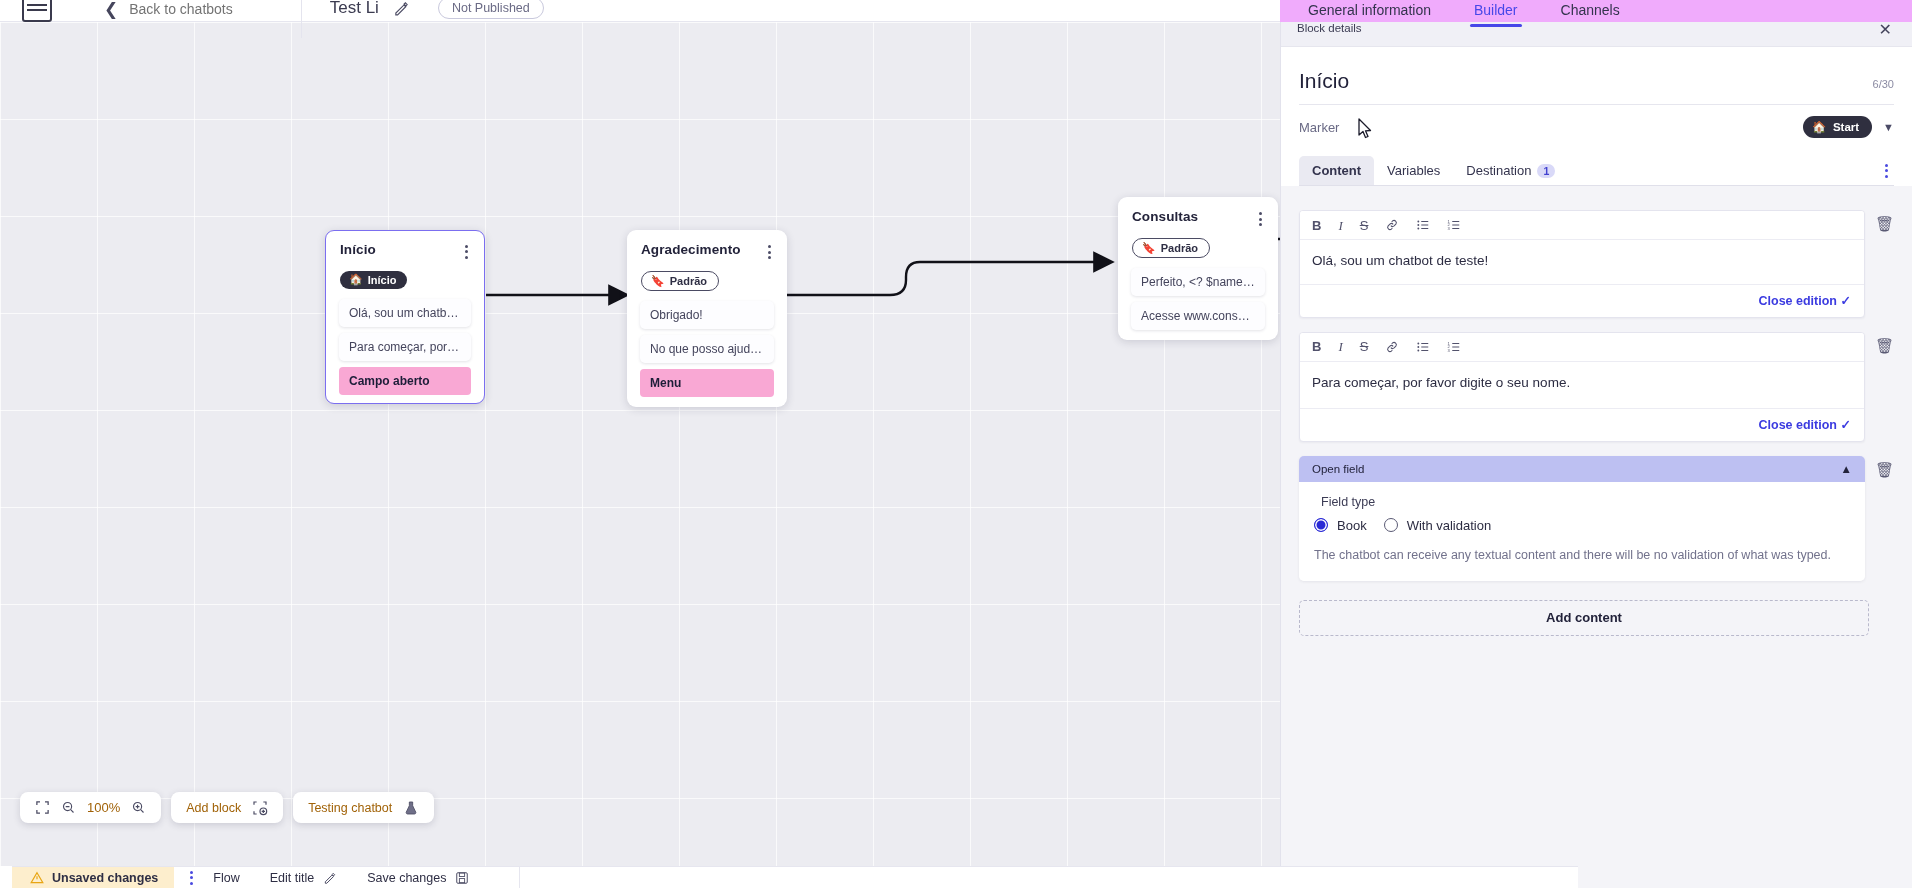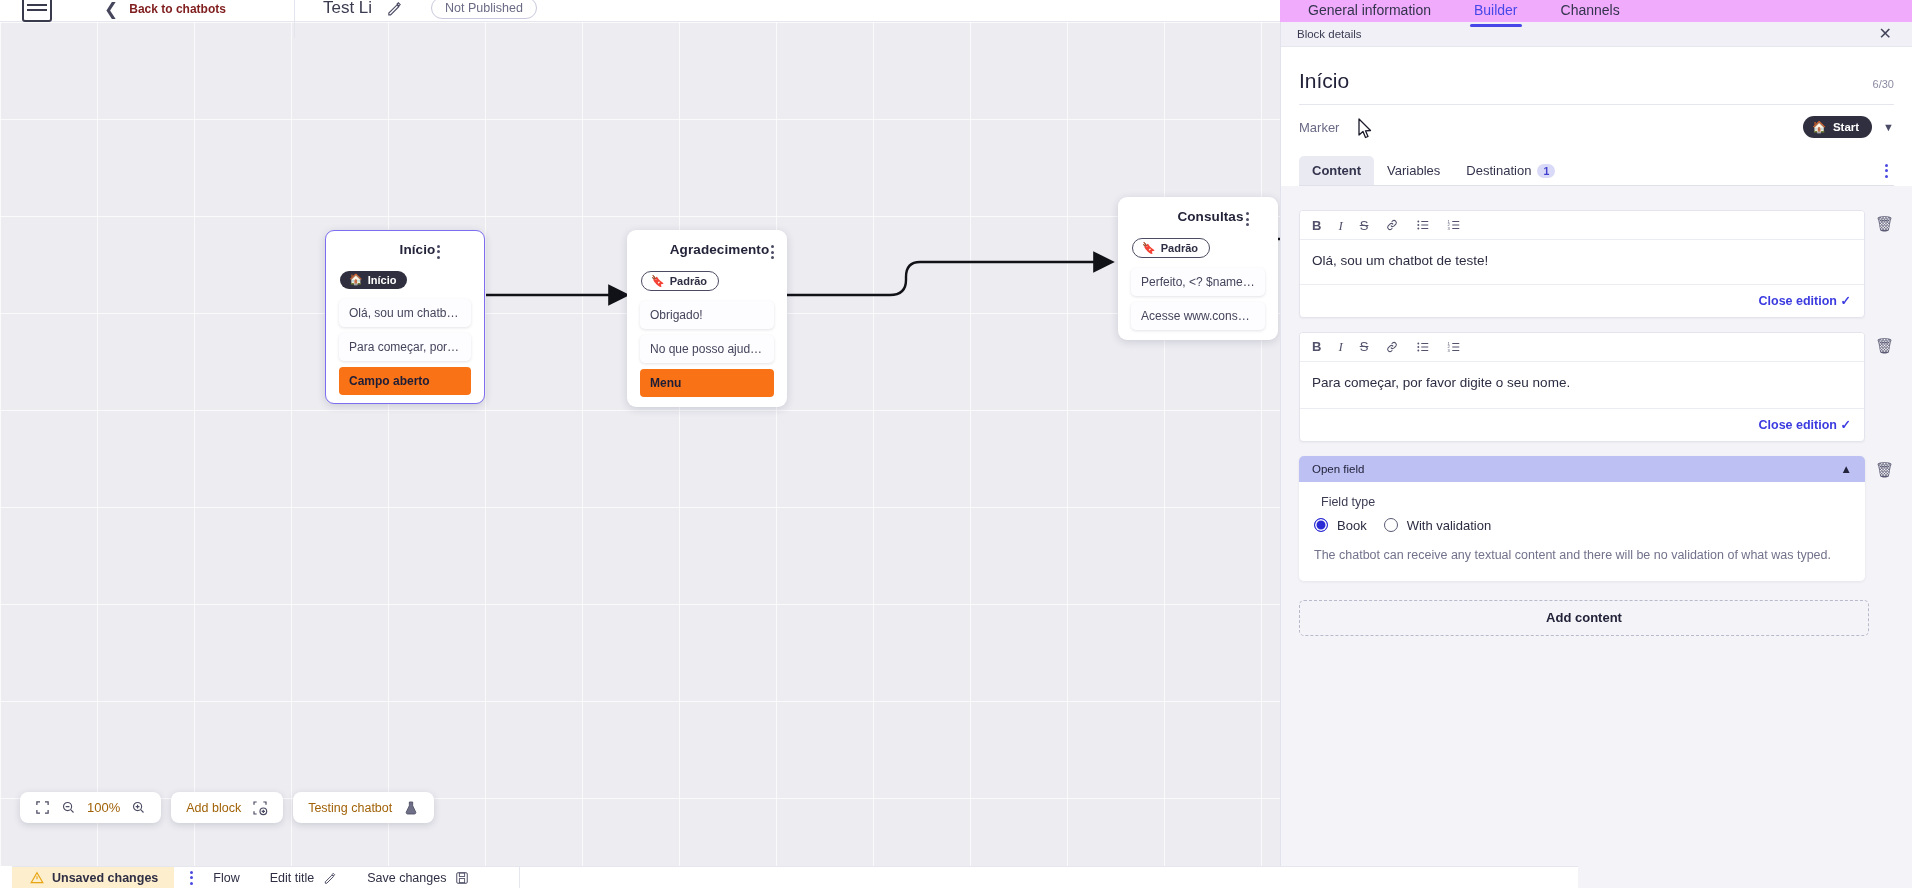--- a/index.html
+++ b/index.html
@@ -28,21 +28,21 @@
   }
   .logo-box::after {
     content: ""; position: absolute; left: 3px; right: 3px; top: 11px;
     height: 2px; background: #3a3a4d;
   }
   .back-chevron {
     margin-left: 52px; font-size: 17px; color: #45455c; line-height: 1;
     margin-top: -3px;
   }
   .back-label {
-    margin-left: 11px; font-size: 12px; font-weight: bold; color: #7f1d1d;
+    margin-left: 11px; font-size: 14px; font-weight: normal; color: #737373;
     margin-top: -3px; white-space: nowrap;
   }
   .topbar-sep {
     width: 1px; height: 44px; background: #e4e4ee; margin-left: 68px; margin-top: 10px;
   }
   .bot-title {
     margin-left: 28px; font-size: 17px; color: #3b3b50; margin-top: -6px; white-space: nowrap;
   }
   .pencil-ic { margin-left: 14px; margin-top: -5px; }
   .pill-notpub {
@@ -65,43 +65,42 @@
   .canvas-edges { position: absolute; inset: 0; }
 
   
   .node {
     position: absolute; background: #ffffff; border-radius: 9px;
     box-shadow: 0 2px 9px rgba(40,40,70,.16);
     padding: 12px 0 10px 0; width: 190px;
   }
   .node.selected { border: 1.5px solid #7b6ef0; padding: 10.5px 0 8.5px 0; }
   .node-head {
-    display: flex; align-items: flex-start; justify-content: center;
+    display: flex; align-items: flex-start; justify-content: space-between;
     padding: 0 14px;
-    margin-left: 32px;
   }
   .node-title { font-size: 13.5px; font-weight: bold; color: #23233a; letter-spacing: .1px; }
   .kebab { display: flex; flex-direction: column; gap: 2.5px; padding: 3px 2px; cursor: pointer; }
   .kebab i { width: 3px; height: 3px; border-radius: 50%; background: #4c4c66; display: block; }
   .tag {
     display: inline-flex; align-items: center; gap: 5px;
     margin: 9px 0 0 14px; padding: 3px 11px 3px 9px;
     border-radius: 20px; font-size: 11px; font-weight: bold;
   }
   .tag.dark { background: #2f2f3f; color: #ffffff; }
   .tag.outline { background: #fff; border: 1px solid #4b4b63; color: #2e2e44; }
   .tag-ico { font-size: 11px; line-height: 1; display: inline-block; }
   .node-rows { margin-top: 10px; display: flex; flex-direction: column; gap: 6px; padding: 0 13px; }
   .row {
     background: #fdfdff; border-radius: 5px; padding: 7px 10px;
     font-size: 12px; color: #44445c; white-space: nowrap; overflow: hidden;
     text-overflow: ellipsis; box-shadow: 0 1px 3px rgba(40,40,70,.13);
   }
   .row.accent {
-    background: #f97316; color: #1d1d38; font-weight: bold;
+    background: #f9a8d4; color: #1d1d38; font-weight: bold;
     box-shadow: none; border-radius: 4px;
   }
 
   
   .float-bar { position: absolute; left: 20px; bottom: 43px; display: flex; gap: 10px; z-index: 20; }
   .fchip {
     background: #fff; border-radius: 8px; box-shadow: 0 2px 7px rgba(40,40,70,.17);
     height: 31px; display: flex; align-items: center; gap: 11px;
     padding: 0 15px; font-size: 12.5px; color: #a16207; cursor: pointer;
   }
@@ -139,21 +138,21 @@
     height: 2.5px; background: #4747e8; border-radius: 2px;
   }
 
   .panel {
     position: absolute; top: 22px; right: 0; width: 632px; height: 866px;
     background: #f4f4f8; border-left: 1px solid #e2e2ec; z-index: 30;
     display: flex; flex-direction: column;
   }
   .panel-head {
     height: 25px; background: #f0f0f6; border-bottom: 1px solid #e6e6ee;
-    display: flex; align-items: center; justify-content: space-between;
+    display: flex; align-items: flex-start; justify-content: space-between;
     padding: 0 20px 0 16px; flex: none;
   }
   .panel-head .ph-title { font-size: 11.5px; color: #3a3a52; }
   .close-x { font-size: 16px; color: #44445c; line-height: 1; cursor: pointer; }
 
   .panel-body { background: #ffffff; padding: 0 18px; flex: none; }
   .block-title-row {
     display: flex; align-items: baseline; justify-content: space-between;
     padding: 22px 0 0 0;
   }

